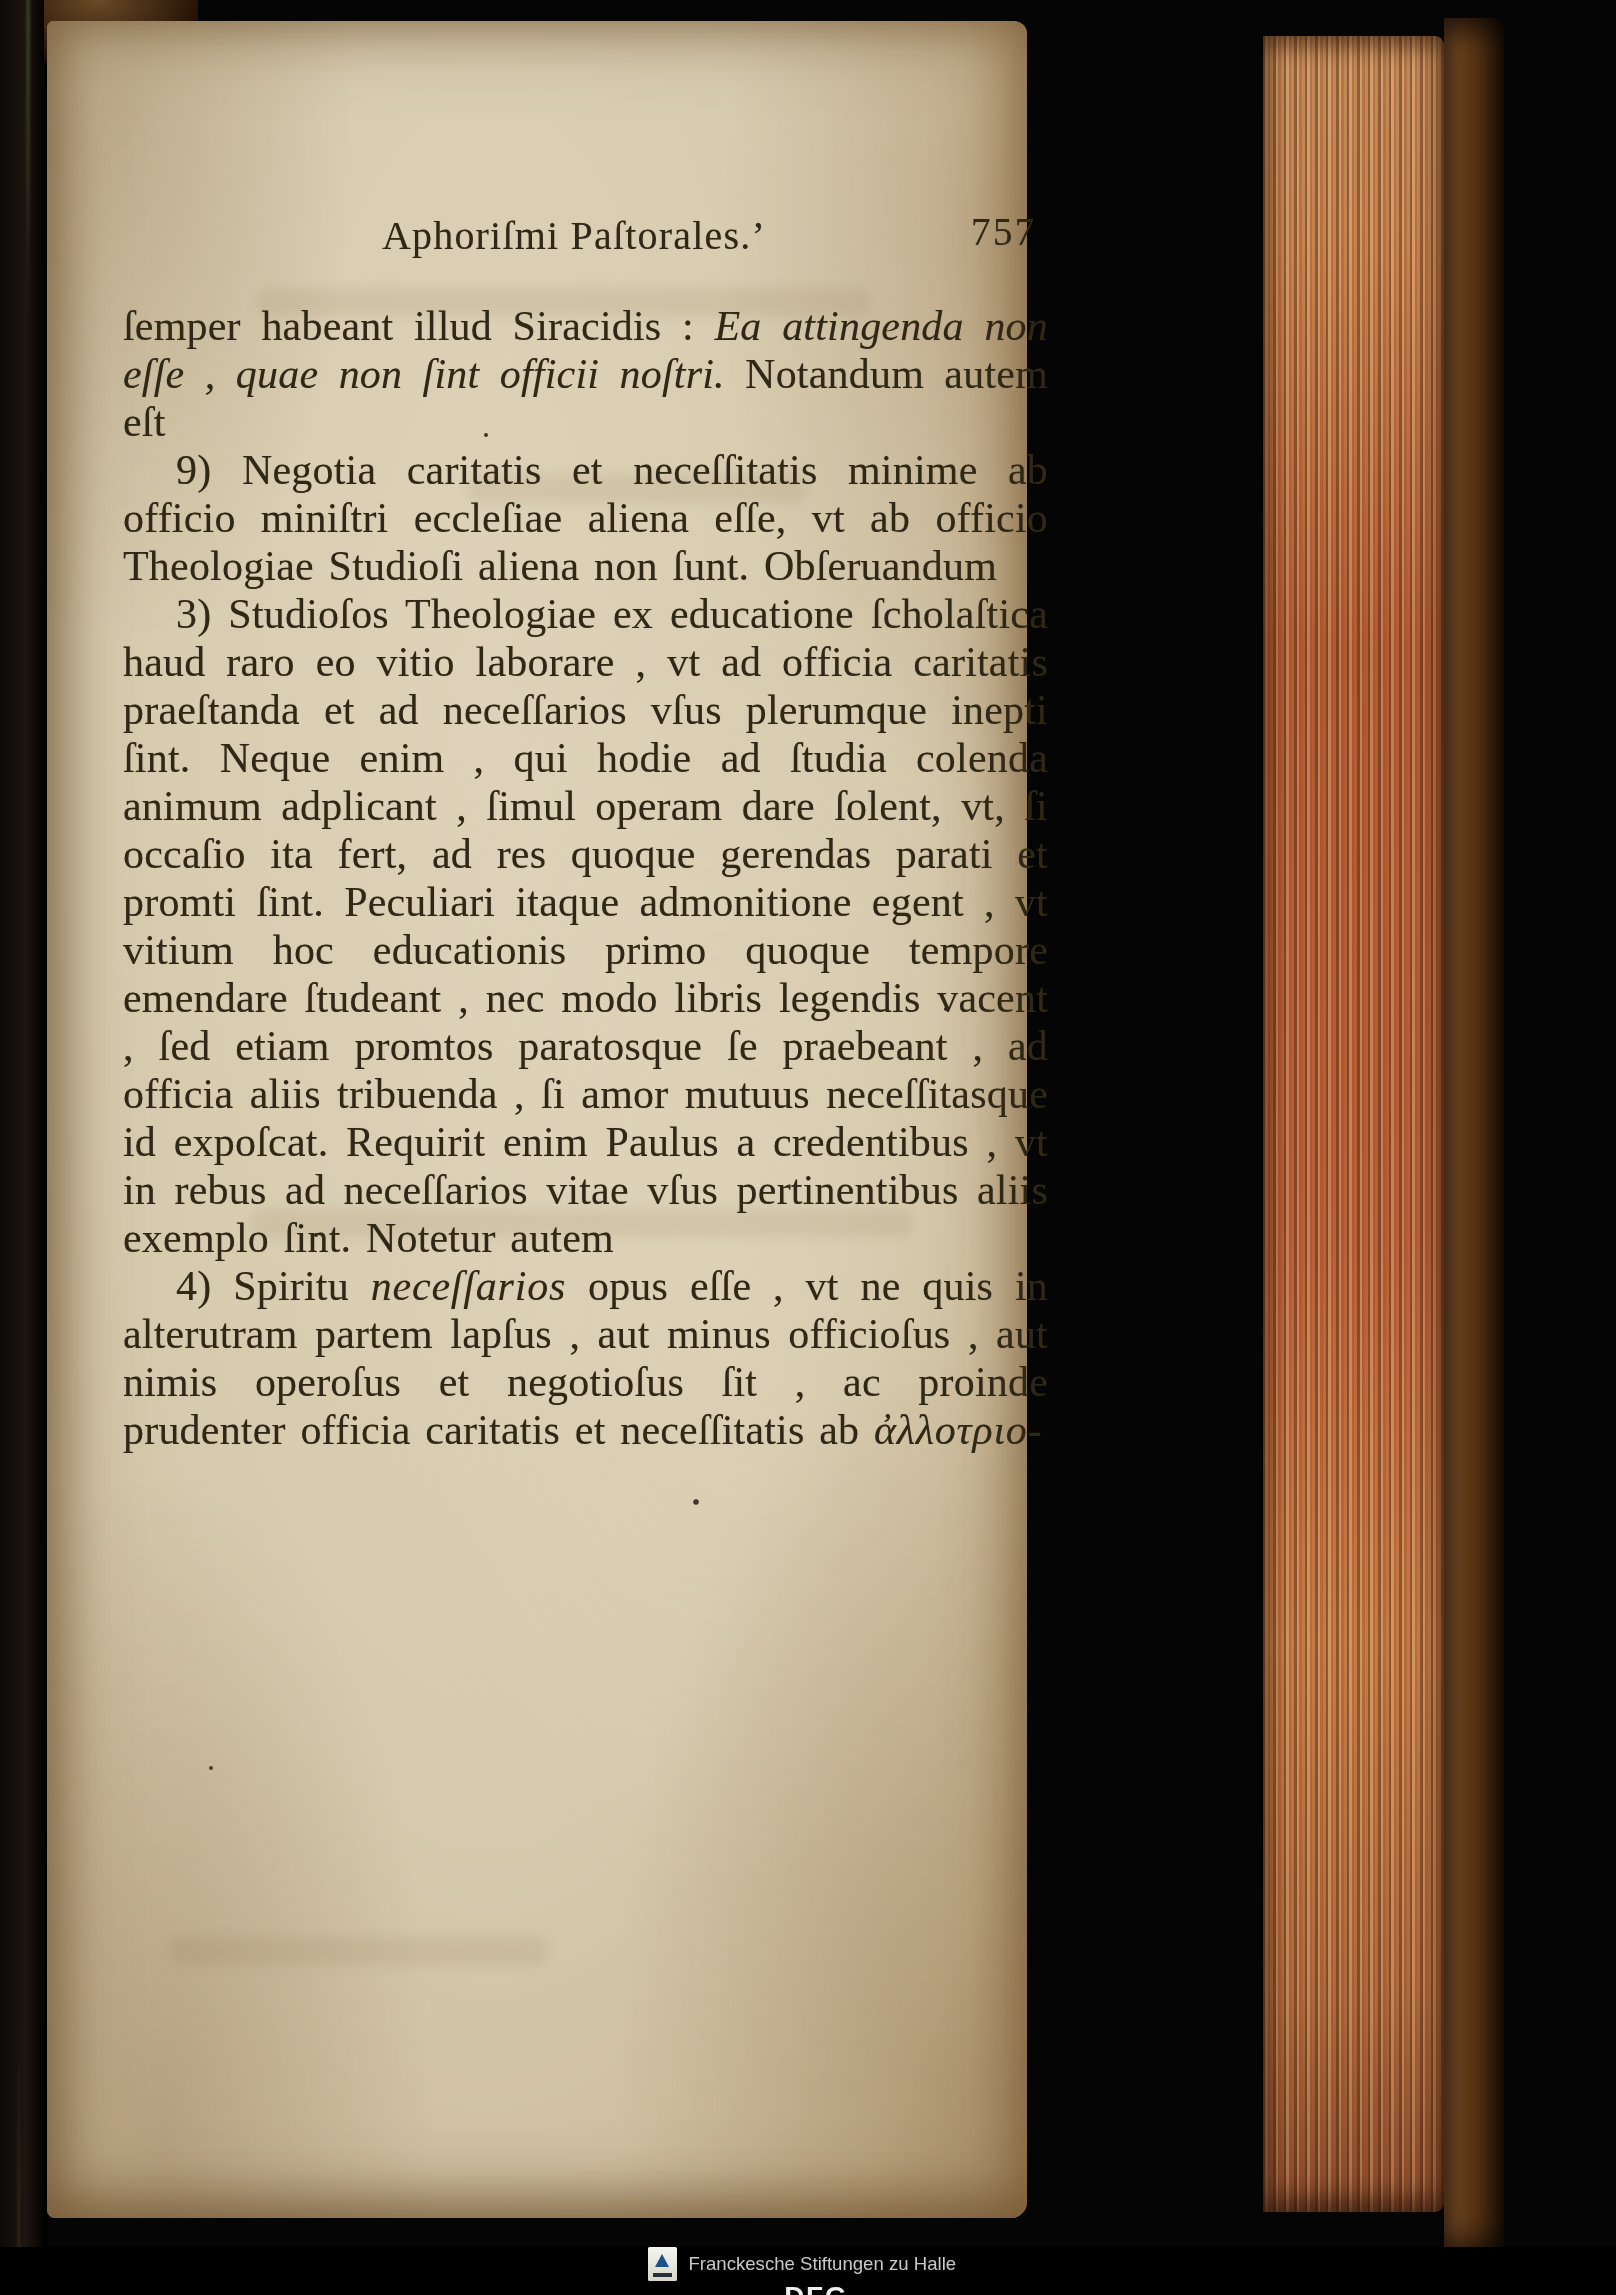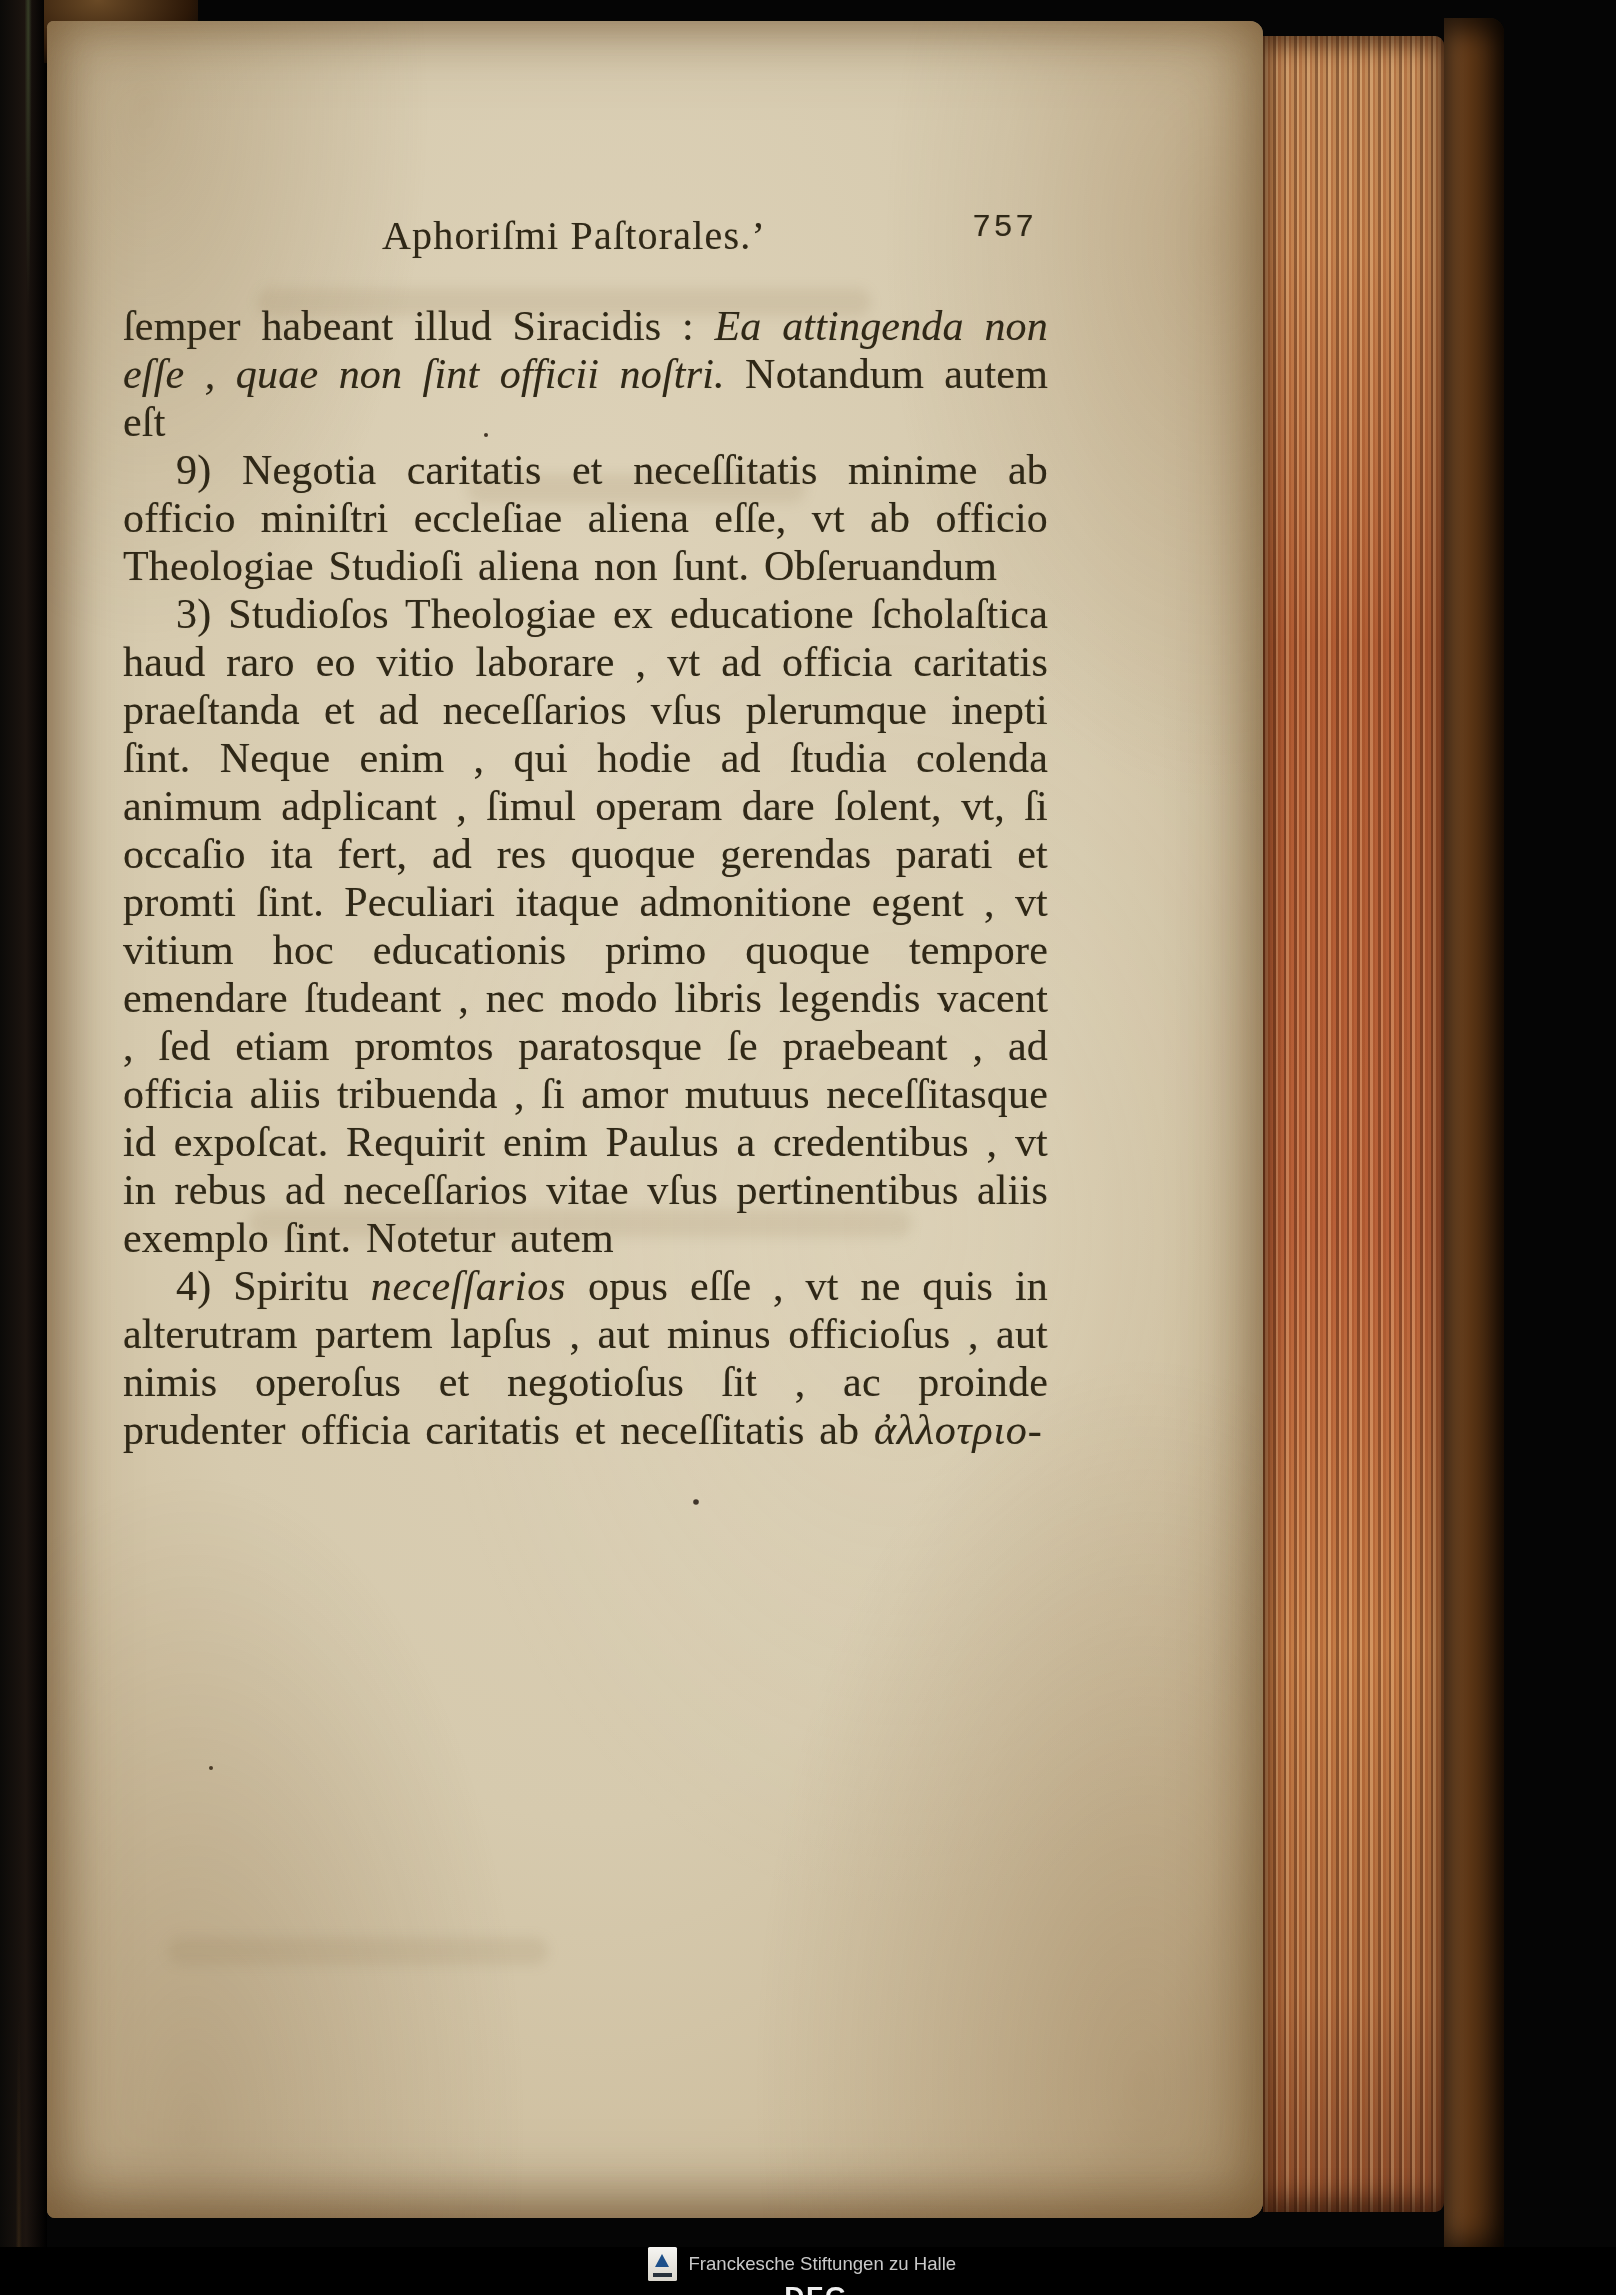--- a/index.html
+++ b/index.html
@@ -14,21 +14,21 @@
       radial-gradient(ellipse at 60% 1%, rgba(78,96,58,.55), transparent 9%),
       radial-gradient(ellipse at 40% 99%, rgba(70,50,25,.5), transparent 8%),
       linear-gradient(90deg,#0b0a08,#1d1510 55%,#000);
   }
   .spine-top{
     position:absolute;left:44px;top:0;width:154px;height:63px;
     background:radial-gradient(ellipse at 35% 0%, #6a4a26, #2c1808 65%, rgba(0,0,0,0) 90%);
   }
   
   .page{
-    position:absolute;left:47px;top:21px;width:1216px;height:2197px;
+    position:absolute;left:47px;top:21px;width:980px;height:2197px;
     border-radius:6.5px 13px 16px 8px;
     background:radial-gradient(ellipse at 45% 32%, #ded3ba 0%, #d6caae 52%, #c9b795 85%, #b39e7a 100%);
     box-shadow:
       inset 0 0 89px rgba(95,65,30,.38),
       inset -22.6px 0 57px rgba(125,85,40,.28),
       inset 18px 0 44px rgba(100,70,40,.33),
       inset 0 -21px 48px rgba(90,60,30,.3);
   }
   .page::before{ 
     content:"";position:absolute;inset:0;border-radius:inherit;pointer-events:none;
@@ -49,21 +49,21 @@
   
   .text-block{
     position:absolute;left:76px;top:191px;width:925px;color:#2f2817;
     text-shadow:0 0 0.8px rgba(56,44,26,.35);
   }
   .hdr{position:relative;height:53px;margin-bottom:37px;}
   .title{
     position:absolute;left:50%;transform:translateX(-53%);
     font-size:40px;letter-spacing:1.2px;white-space:nowrap;
   }
-  .pagenum{position:absolute;right:11.3px;top:-3.2px;font-size:32px;letter-spacing:2.4px;font-family:Liberation Mono, monospace;}
+  .pagenum{position:absolute;right:11.3px;top:-3.2px;font-size:39px;letter-spacing:2.4px;}
   .para{
     margin:0;font-size:42px;line-height:48px;text-align:justify;
     word-spacing:4px;letter-spacing:0.2px;hyphens:none;
   }
   .indent{text-indent:53px;}
   .it{font-style:italic;}
   .greek{font-style:italic;letter-spacing:0.8px;}
   .sigrow{position:relative;height:53px;margin-top:21px;font-size:32px;}
   .sig{position:absolute;left:50%;transform:translateX(-50%);font-size:37px;font-weight:bold;letter-spacing:3.2px;}
   .catch{position:absolute;right:81px;top:6.5px;font-size:29px;}

